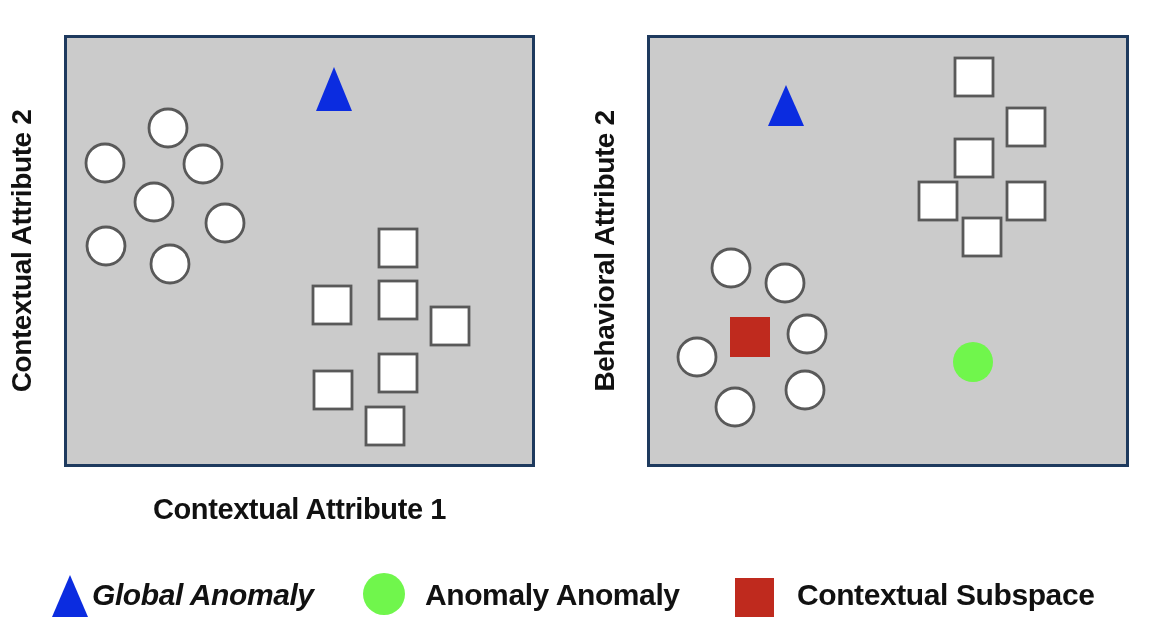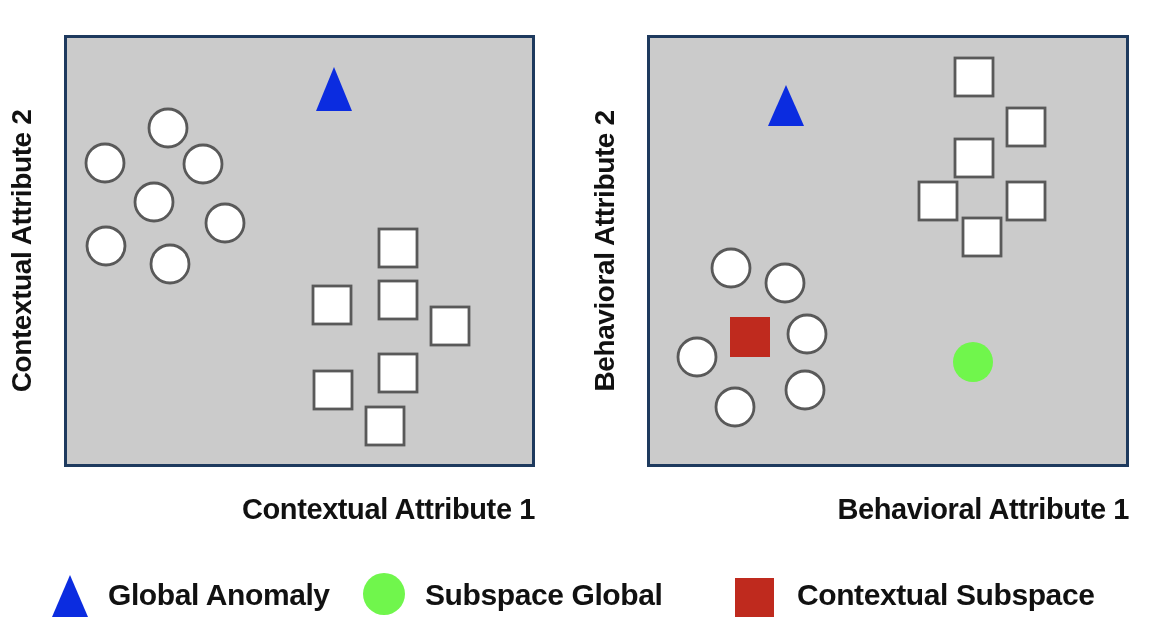--- a/index.html
+++ b/index.html
@@ -5,21 +5,21 @@
   html,body{margin:0;padding:0;background:#ffffff;}
   .stage{
     position:relative;width:1159px;height:639px;background:#ffffff;
     font-family:"Liberation Sans",sans-serif;color:#111111;overflow:hidden;
   }
   .panel{position:absolute;display:block;}
   .panel-left{left:64px;top:35px;}
   .panel-right{left:647px;top:35px;}
   .axis-x{
     position:absolute;top:492px;height:34px;line-height:34px;
-    font-size:29px;font-weight:bold;letter-spacing:-0.4px;text-align:right;
+    font-size:29px;font-weight:bold;letter-spacing:-0.4px;text-align:center;
     white-space:nowrap;
   }
   .axis-x-left{left:64px;width:471px;}
   .axis-x-right{left:647px;width:482px;}
   .axis-y{
     position:absolute;width:432px;height:34px;line-height:34px;
     font-size:28px;font-weight:bold;letter-spacing:-0.4px;text-align:center;
     white-space:nowrap;transform:rotate(-90deg);
   }
   .axis-y-left{left:-194px;top:234px;}
@@ -36,21 +36,21 @@
     border-bottom:42px solid #0b2ce0;left:52px;top:10px;
   }
   .icon-circle{
     position:absolute;width:42px;height:42px;border-radius:50%;
     background:#70f64c;left:363px;top:8px;
   }
   .icon-square{
     position:absolute;width:39px;height:39px;background:#bf2a1e;
     left:735px;top:13px;
   }
-  .lbl-1{left:108px;}
+  .lbl-1{left:92px;font-style:italic;}
   .lbl-2{left:425px;}
   .lbl-3{left:797px;}
 </style>
 </head>
 <body>
 
 <div class="stage">
 
   <div class="axis-y axis-y-left">Contextual Attribute 2</div>
   <svg class="panel panel-left" width="471" height="432" viewBox="0 0 471 432">
@@ -85,30 +85,29 @@
       <rect x="316" y="183" width="38" height="38" fill="#ffffff" stroke="#595959" stroke-width="2.8"></rect>
       <circle cx="84" cy="233" r="19" fill="#ffffff" stroke="#595959" stroke-width="2.8"></circle>
       <circle cx="138" cy="248" r="19" fill="#ffffff" stroke="#595959" stroke-width="2.8"></circle>
       <circle cx="160" cy="299" r="19" fill="#ffffff" stroke="#595959" stroke-width="2.8"></circle>
       <circle cx="50" cy="322" r="19" fill="#ffffff" stroke="#595959" stroke-width="2.8"></circle>
       <circle cx="158" cy="355" r="19" fill="#ffffff" stroke="#595959" stroke-width="2.8"></circle>
       <circle cx="88" cy="372" r="19" fill="#ffffff" stroke="#595959" stroke-width="2.8"></circle>
       <rect x="83" y="282" width="40" height="40" fill="#bf2a1e" stroke="none"></rect>
       <circle cx="326" cy="327" r="20" fill="#70f64c" stroke="none"></circle>
     </svg>
-  <div class="axis-x axis-x-right">Behavioral Attribute 1</div>
 
   <div class="legend">
     <div class="legend-item">
       <span class="icon-tri" style="border-bottom-color: rgb(11, 44, 224);"></span>
       <span class="legend-label lbl-1">Global Anomaly</span>
     </div>
     <div class="legend-item">
       <span class="icon-circle" style="background: rgb(112, 246, 76);"></span>
-      <span class="legend-label lbl-2">Subspace Global</span>
+      <span class="legend-label lbl-2">Anomaly Anomaly</span>
     </div>
     <div class="legend-item">
       <span class="icon-square" style="background: rgb(191, 42, 30);"></span>
       <span class="legend-label lbl-3">Contextual Subspace</span>
     </div>
   </div>
 
 </div>
 
 </body></html>

